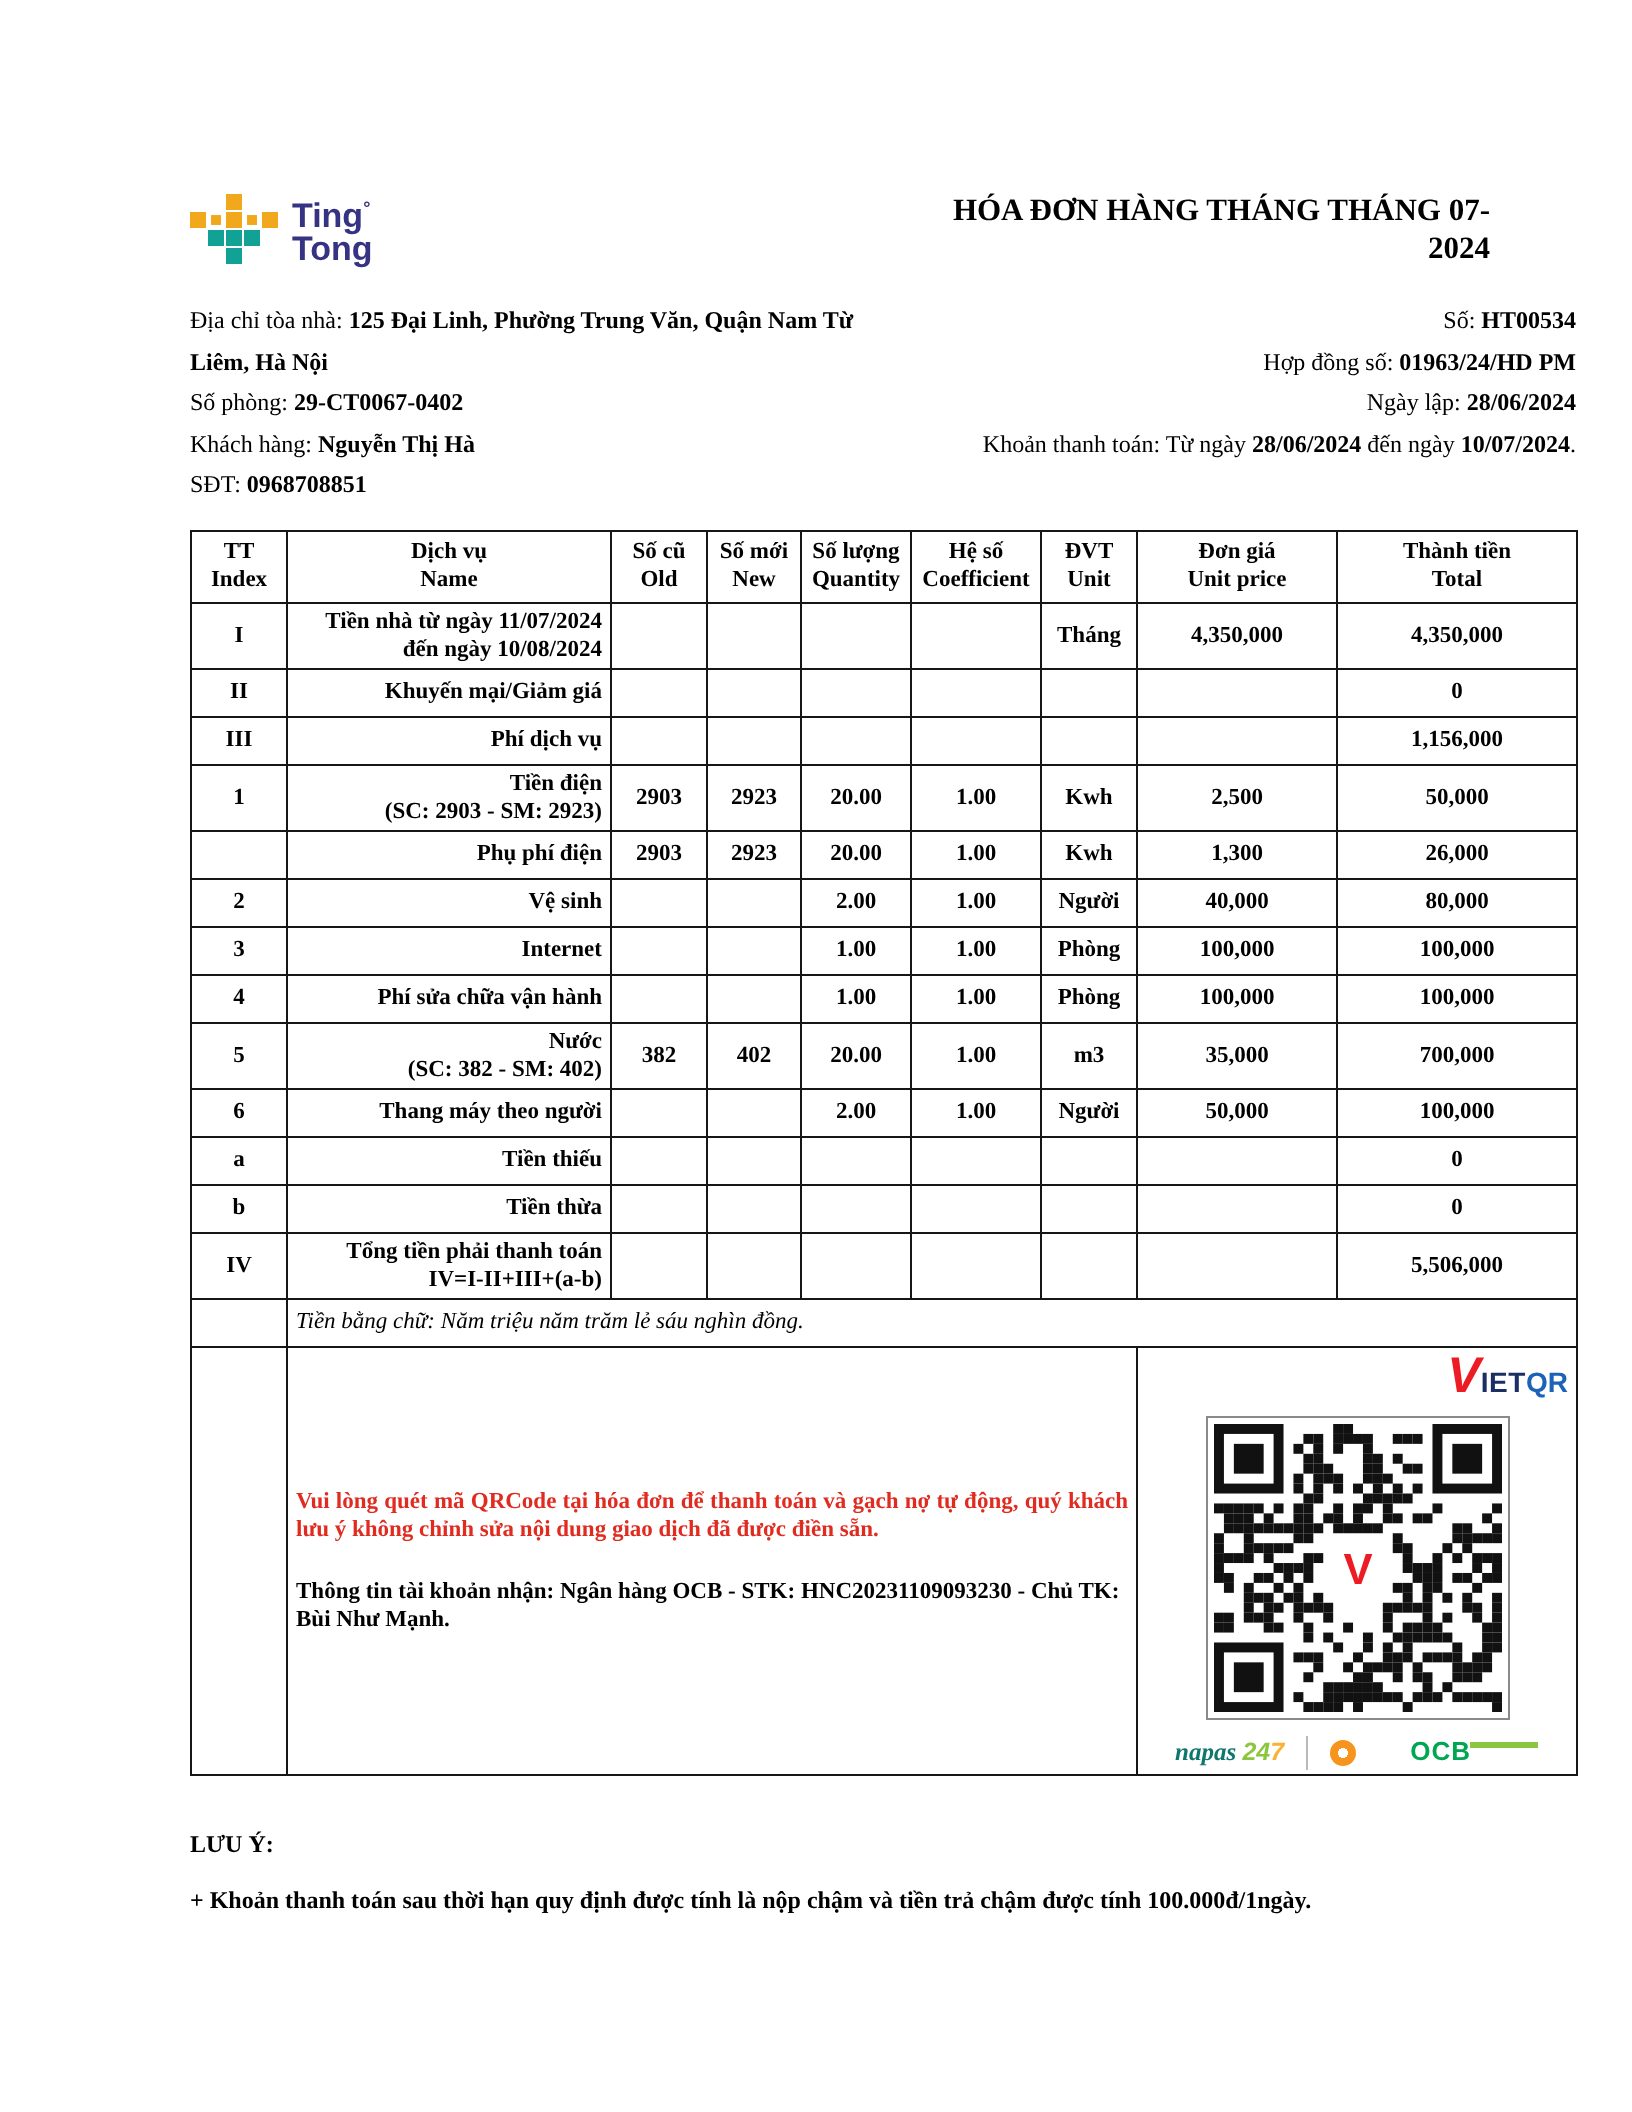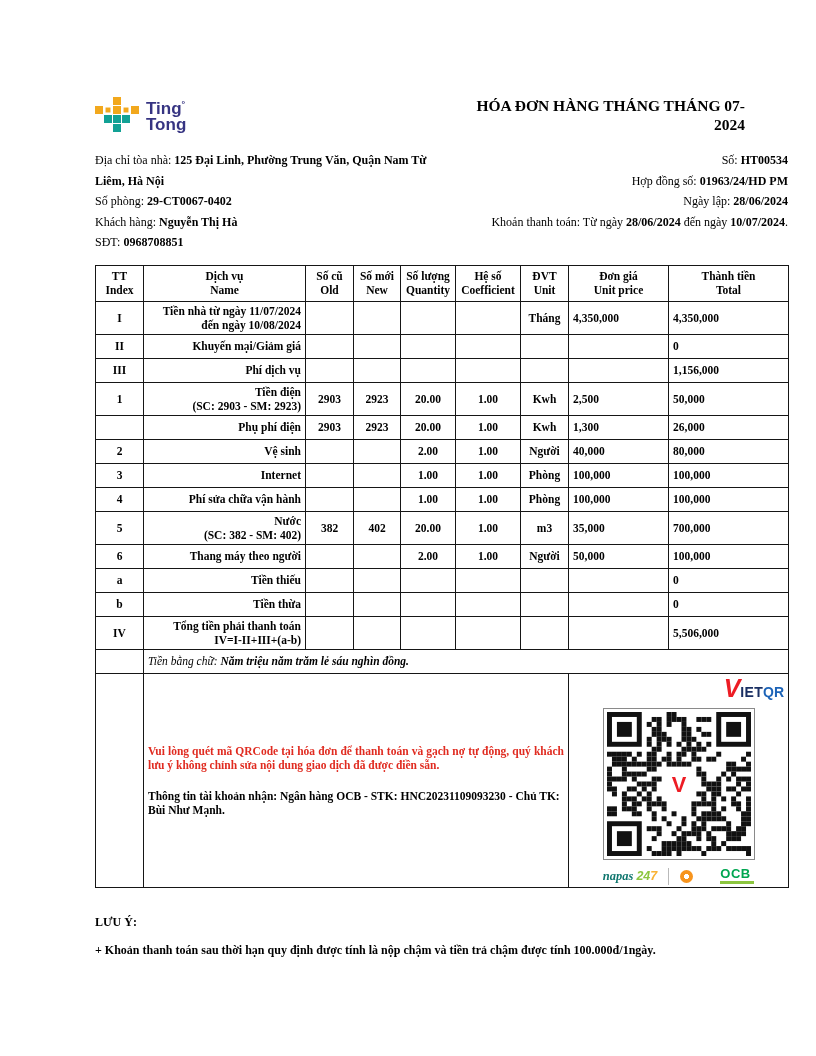--- a/index.html
+++ b/index.html
@@ -34,25 +34,25 @@
   
   table.invoice { border-collapse:collapse; table-layout:fixed; width:693px; margin-top:12px; }
   table.invoice th, table.invoice td {
     border:1.5px solid #161616; font-size:11.5px; line-height:14px;
     padding:2px 4px; vertical-align:middle; overflow:hidden;
   }
   table.invoice th { font-weight:bold; text-align:center; white-space:pre-line; height:36px; }
   table.invoice td { font-weight:bold; height:24px; }
   td.al-l { text-align:right; white-space:pre-line; padding-left:6px; }
   td.al-c { text-align:center; }
-  td.al-r { text-align:left; padding-right:6px; }
+  td.al-r { text-align:center; padding-right:6px; }
 
   .words-cell { text-align:left; padding-left:6px; height:24px; }
   .words-label { font-style:italic; font-weight:normal; }
-  .words-value { font-style:italic; font-weight:bold; }
+  .words-value { font-style:italic; font-weight:normal; }
 
   
   td.pay-cell { height:198px; font-weight:normal; font-size:12px; line-height:17px;
                 padding:12px 14px; vertical-align:middle; }
   .red-note { color:#e02b20; margin:0 0 17px 0; text-align:justify; }
   .acct { margin:0; }
   .acct b { font-weight:bold; }
   td.qr-cell { font-weight:normal; text-align:right; vertical-align:middle; padding:4px; }
   .vietqr-logo { font-family:"Liberation Sans", sans-serif; line-height:24px; margin-bottom:3px; }
   .vq-v  { color:#ed1c24; font-size:25px; font-weight:bold; font-style:italic; }
@@ -63,21 +63,21 @@
   .pay-logos { display:flex; align-items:center; justify-content:center; gap:11px;
                margin-top:8px; font-family:"Liberation Sans", sans-serif; }
   .napas { font-style:italic; font-weight:bold; font-size:12.5px; }
   .napas .np { color:#0f766e;font-family:Liberation Serif, serif; }
   .napas .g  { color:#8cc63f; }
   .napas .yl { color:#f9b233; }
   .logo-sep { width:1px; height:17px; background:#b9b9b9; }
   .ocb { display:flex; align-items:center; gap:3px; }
   .ocb-dot { width:13px; height:13px; border-radius:50%;
              background:radial-gradient(circle, #ffffff 0 2.5px, #f7941d 2.5px 100%); }
-  .ocb-col { display:flex; flex-direction:column; align-items:flex-start;margin-left:24px; }
+  .ocb-col { display:flex; flex-direction:row; align-items:flex-start;margin-left:24px; }
   .ocb-col b { color:#00a651; font-size:13px; line-height:12px; letter-spacing:.5px; }
   .ocb-bar { width:34px; height:3px; background:#8cc63f; margin-top:1px; }
 
   
   .notes { margin-top:27px; font-size:12px; }
   .note-title { font-weight:bold; margin:0 0 13px 0; }
   .note-line  { font-weight:bold; margin:0; }
 </style>
 </head>
 <body>

